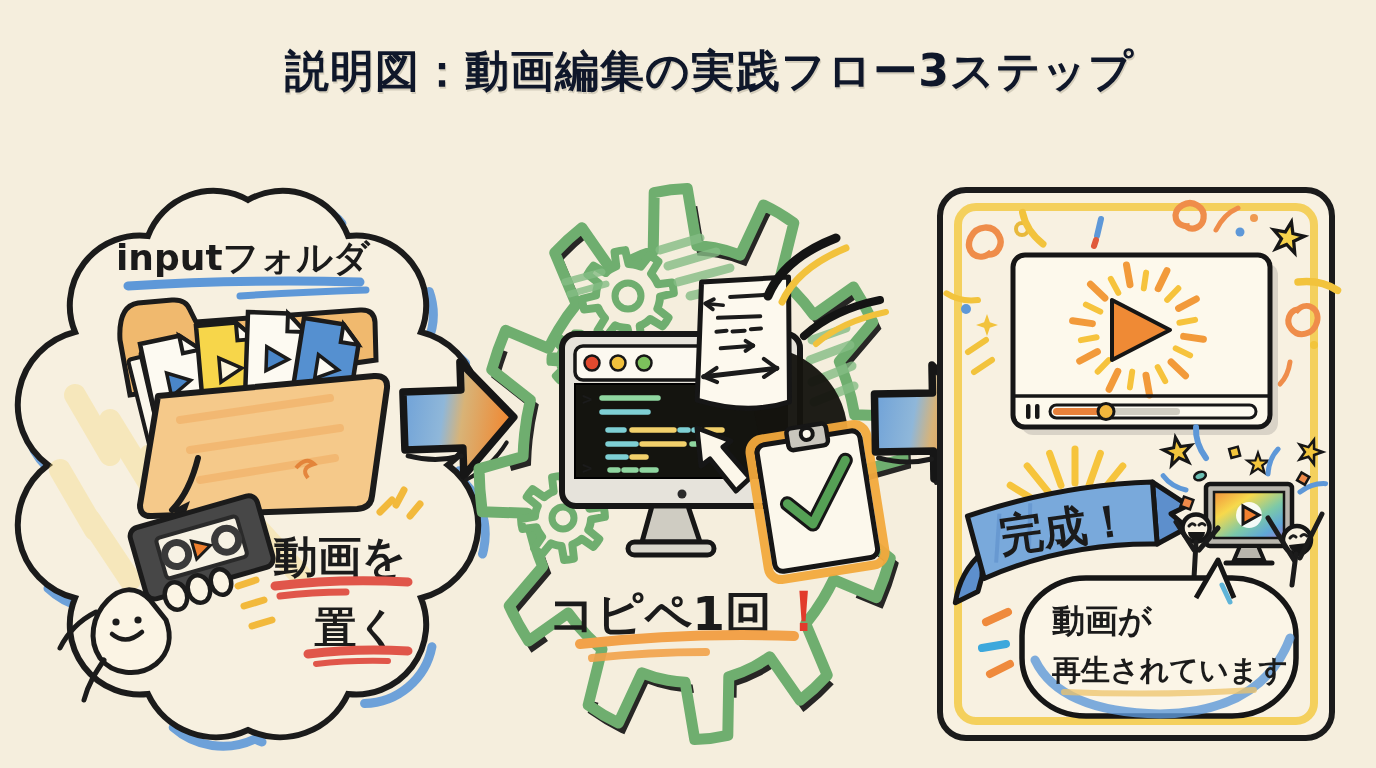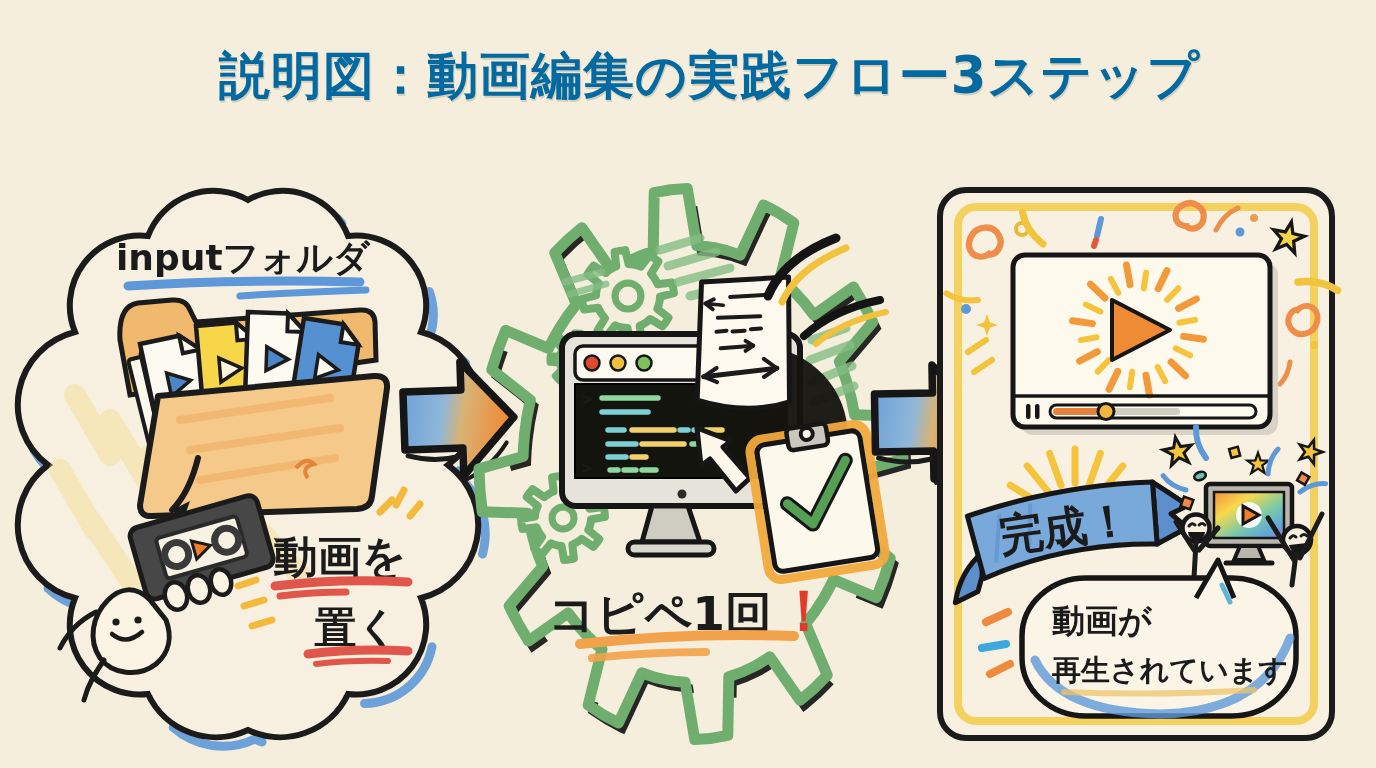--- a/index.html
+++ b/index.html
@@ -1,18 +1,18 @@
 <!DOCTYPE html>
 <html><head>
 <meta charset="utf-8">
 <style>
   html,body{margin:0;padding:0;background:#f5eedd;width:1376px;height:768px;overflow:hidden;}
   #stage{position:relative;width:1376px;height:768px;background:#f5eedd;font-family:"DejaVu Sans",sans-serif;}
-  #title{position:absolute;top:42px;left:0;right:0;text-align:center;font-size:51px;font-weight:bold;
-         color:#0369a1;letter-spacing:1px;text-shadow:1px 2px 0 rgba(120,110,90,.25);padding-left:43px;}
+  #title{position:absolute;top:42px;left:0;right:0;text-align:center;font-size:44px;font-weight:bold;
+         color:#0f172a;letter-spacing:1px;text-shadow:1px 2px 0 rgba(120,110,90,.25);padding-left:43px;}
   #art{position:absolute;left:0;top:0;}
   text{font-family:"DejaVu Sans",sans-serif;font-weight:bold;fill:#1b1b1b;}
   .mono{font-family:"DejaVu Sans Mono",monospace;}
   .cl{stroke-linecap:round;fill:none;stroke-width:5.5;}
   .ink{stroke:#1b1b1b;stroke-linecap:round;stroke-linejoin:round;fill:none;}
 </style>
 </head>
 <body>
 
 <div id="stage">

